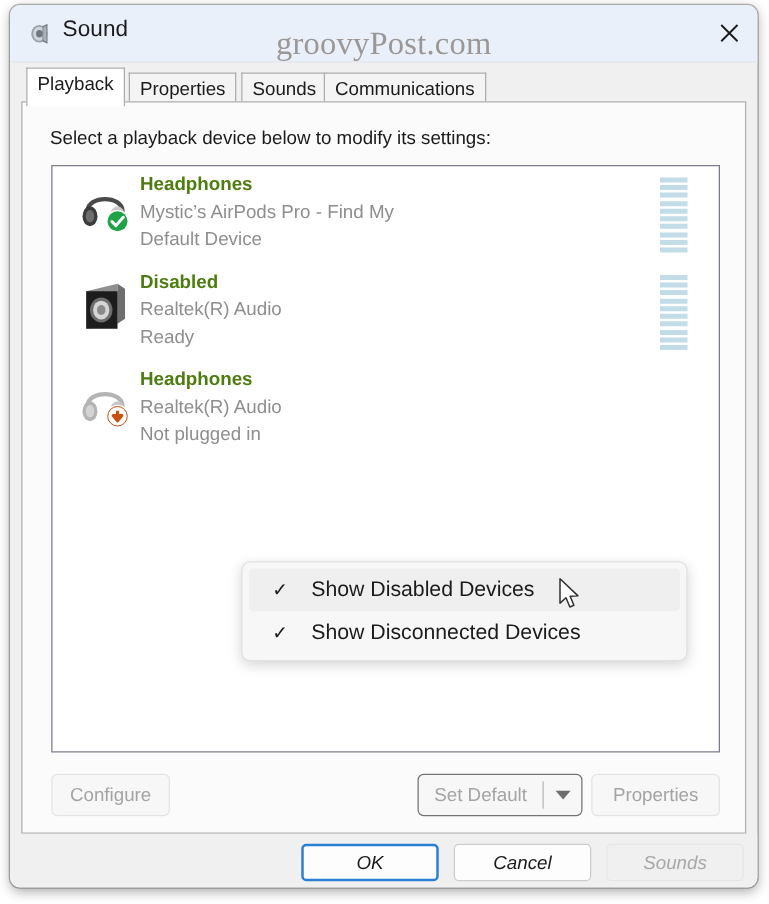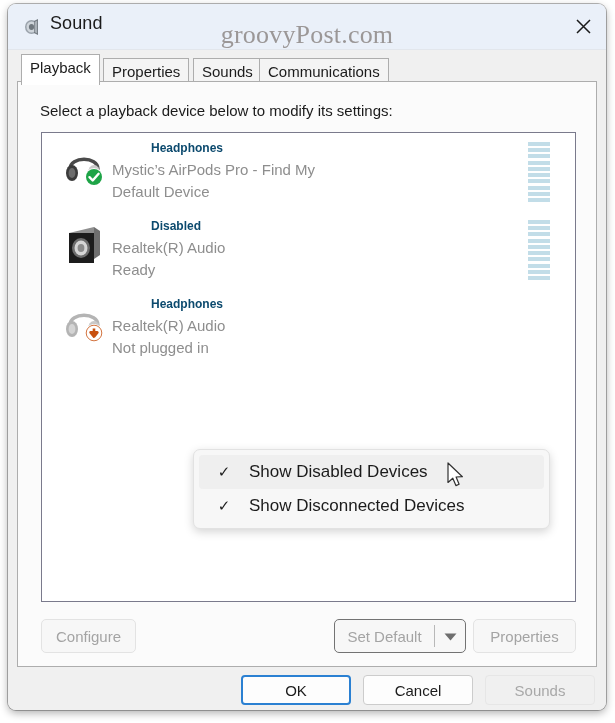--- a/index.html
+++ b/index.html
@@ -145,26 +145,25 @@
     top: 8px;
     width: 48px;
     height: 48px;
   }
   .device-text {
     position: absolute;
     left: 70px;
     top: 4px;
   }
   .device-name {
-    font-size: 12px;
-    color: #0c4a6e;
+    font-size: 15px;
+    color: #4d7c0f;
     font-weight: 600;
     line-height: 22px;
     white-space: nowrap;
-    margin-left: 39px;
   }
   .device-desc, .device-status {
     font-size: 15px;
     color: #8e8e8e;
     line-height: 22px;
     white-space: nowrap;
   }
   .meter {
     position: absolute;
     right: 25px;
@@ -293,20 +292,21 @@
     top: 8px;
     height: 30px;
     border-radius: 4px;
     display: flex;
     align-items: center;
     justify-content: center;
     font-size: 15px;
     cursor: default;
     box-sizing: border-box;
     white-space: nowrap;
+    font-style: italic;
   }
   #ok-button {
     left: 233px;
     width: 110px;
     background: #fdfdfd;
     border: 2px solid #2a80d2;
     color: #1b1b1b;
   }
   #cancel-button {
     left: 355px;

